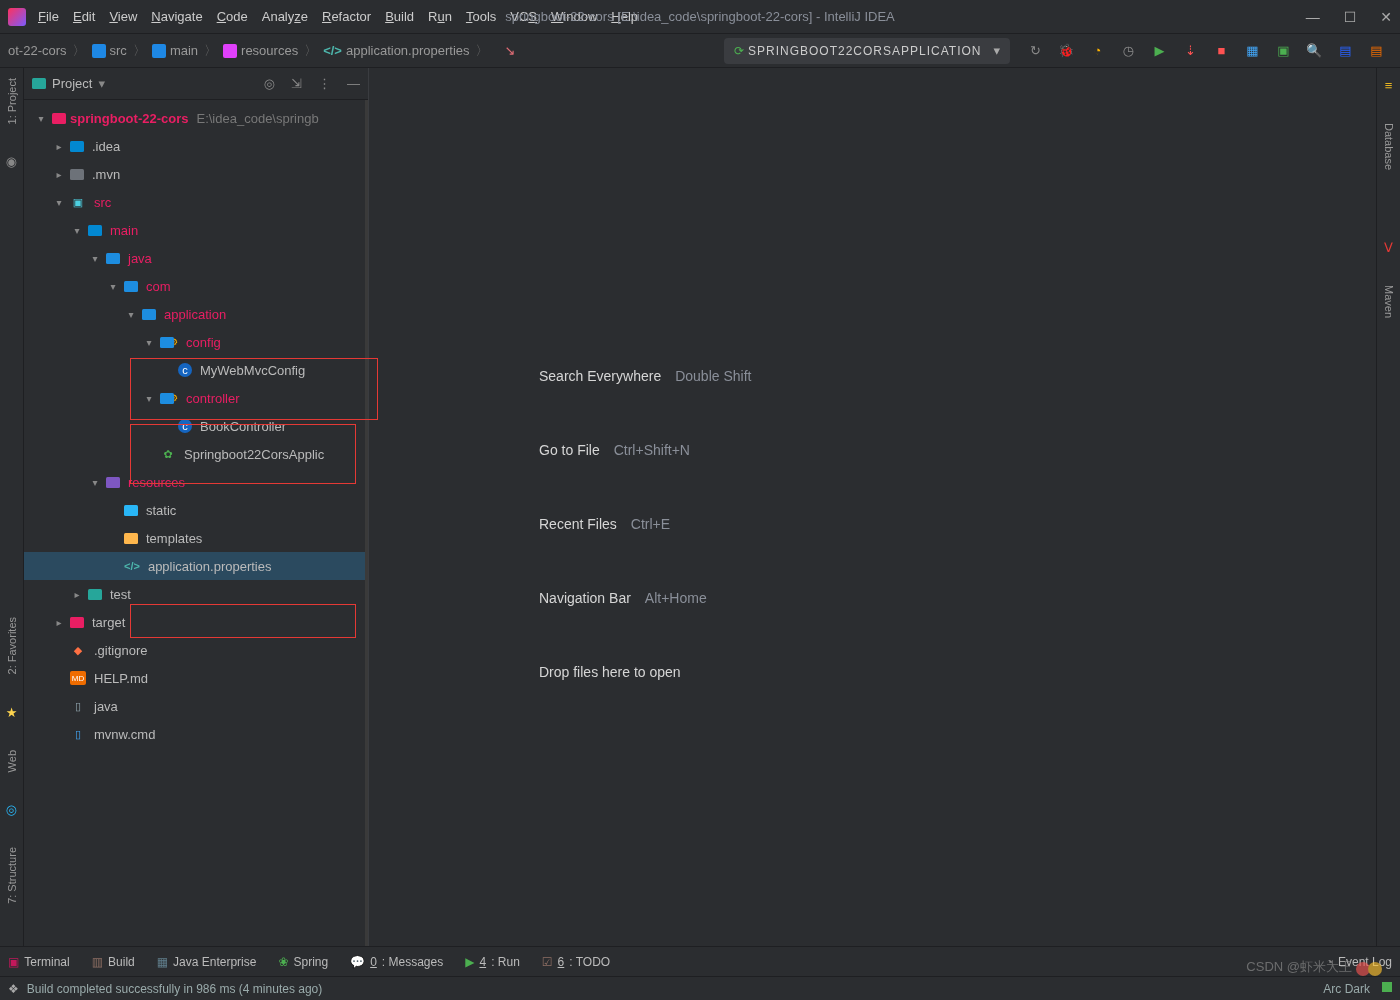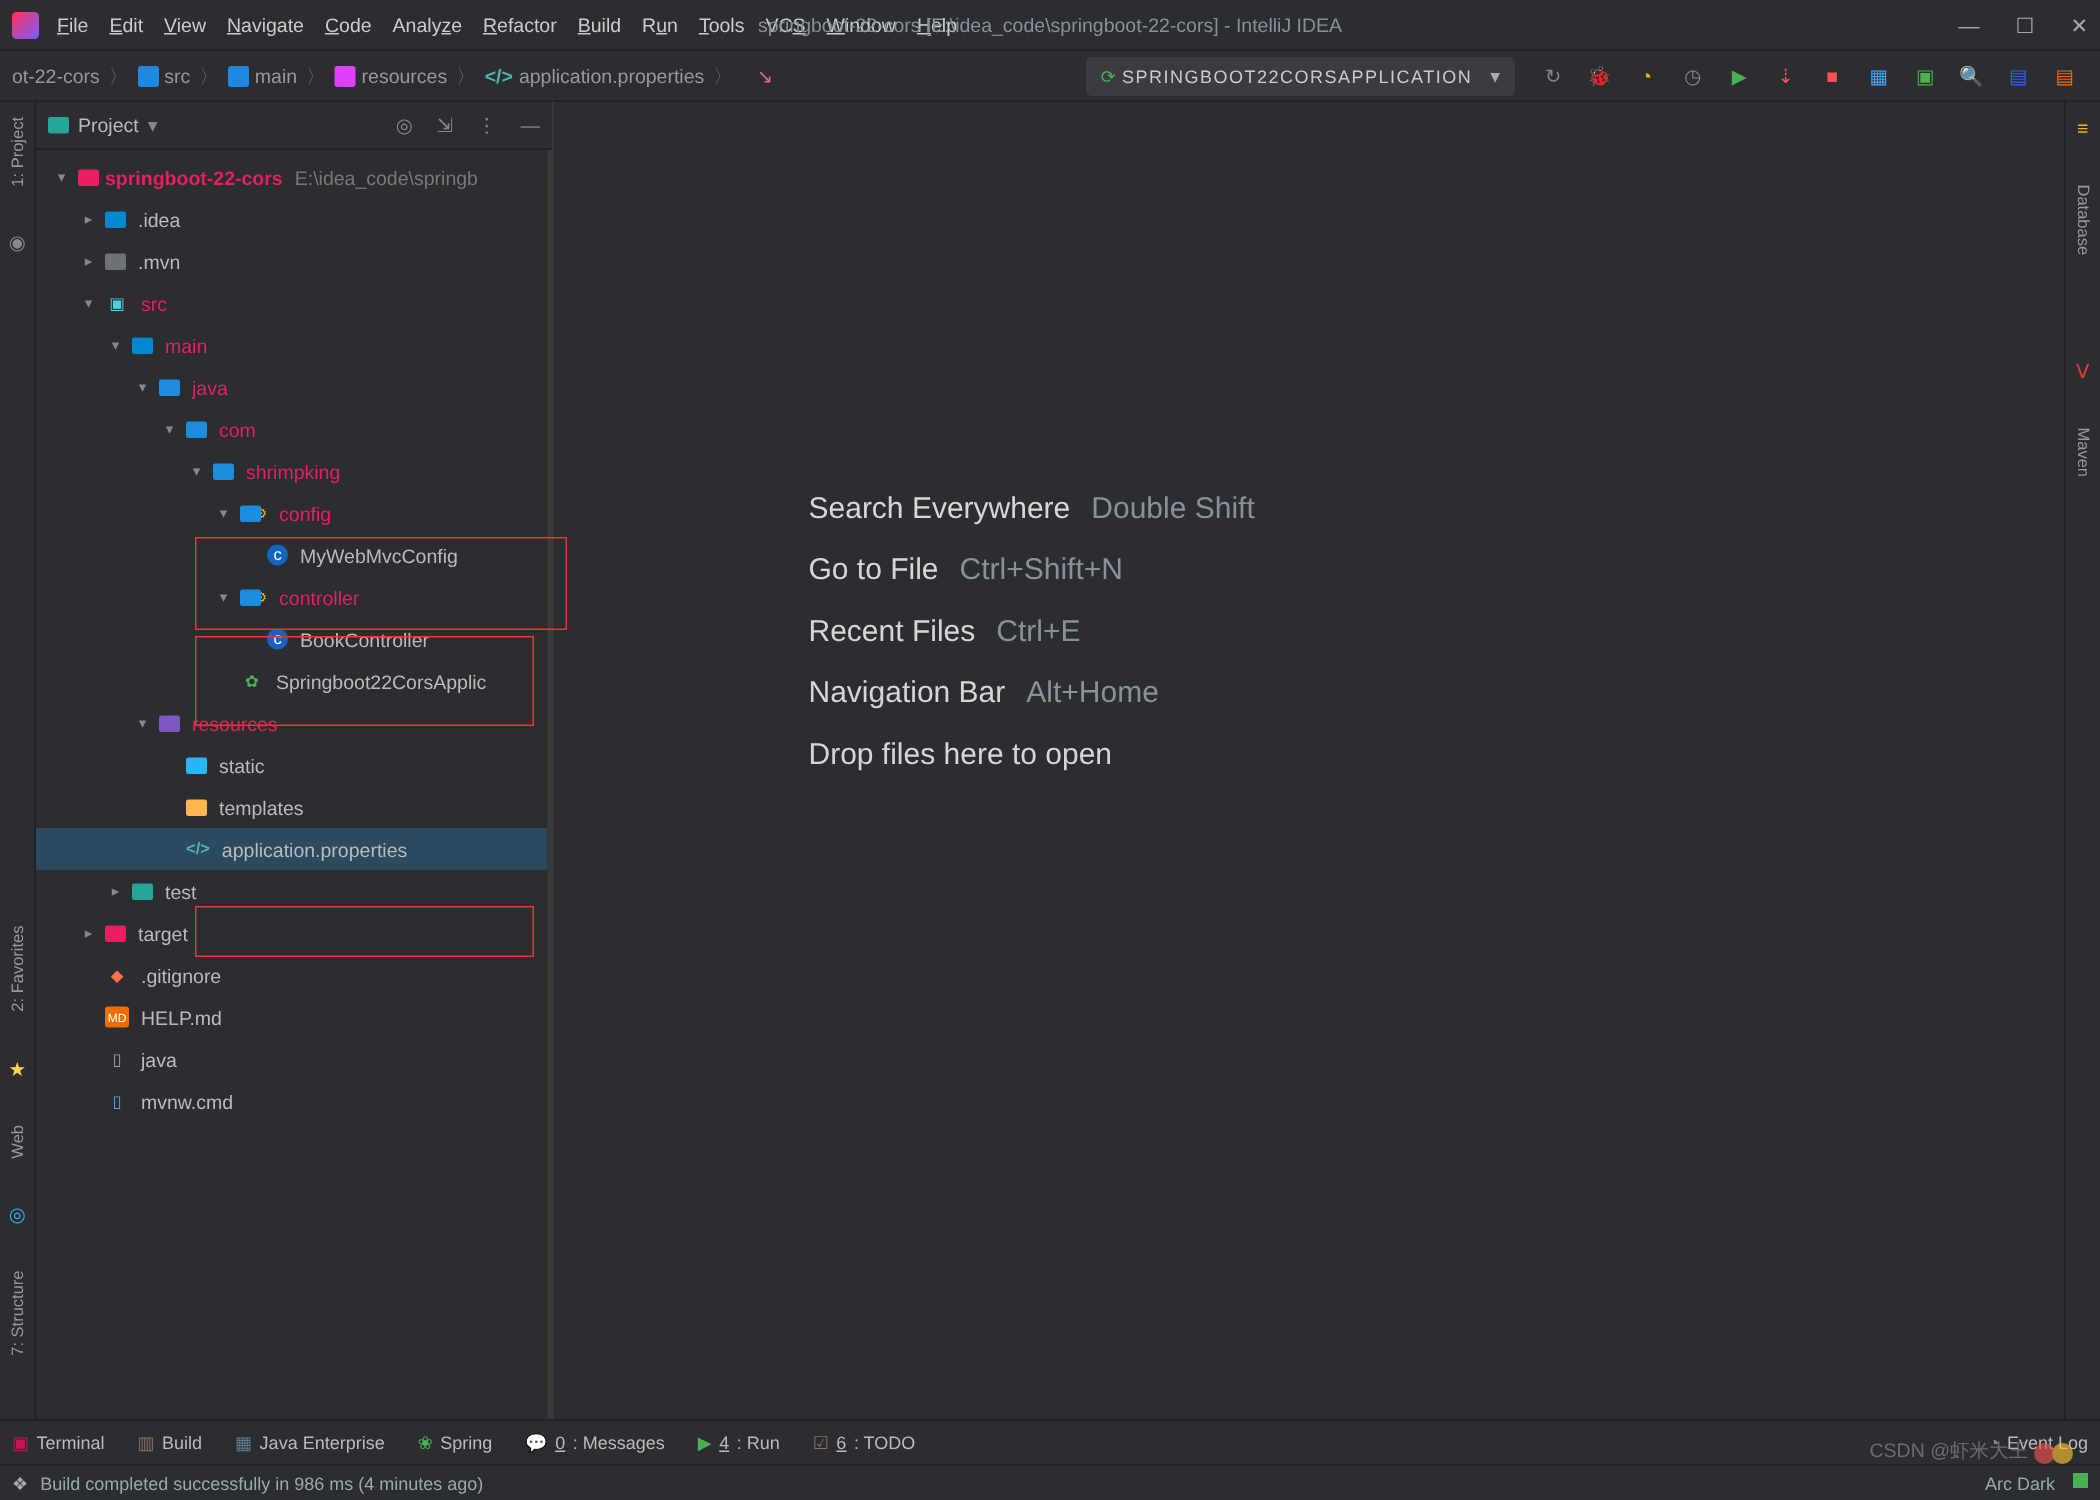--- a/index.html
+++ b/index.html
@@ -35,21 +35,21 @@
   .tree { flex:1; overflow:auto; padding:4px 0 4px 0; border-right:3px solid #3a3a3a;}
   .row { height:28px; display:flex; align-items:center; gap:4px; cursor:pointer; white-space:nowrap; padding-right:8px;}
   .row.sel { background:#2b4a5f; }
   .arrow { width:14px; text-align:center; color:#888; font-size:10px; }
   .fico { width:16px; height:14px; display:inline-flex; align-items:center; justify-content:center; font-size:11px; border-radius:2px;}
   .pink { color:#e91e63; }
   .txt-file { color:#bbbbbb; }
   .muted { color:#787878; }
   .hl-box { position:absolute; border:1px solid #e53935; pointer-events:none; }
   .editor { flex:1; background:#2b2d30; display:flex; flex-direction:column; align-items:flex-start; justify-content:flex-start; padding:260px 0 0 170px; }
-  .hint { display:flex; gap:14px; margin-bottom:18px; font-size:20px; }
+  .hint { display:flex; gap:14px; margin-bottom:18px; font-size:14px;margin-top:40px; }
   .hint-label { color:#d6d6d6; }
   .hint-key { color:#8a8f99; }
   .bottom-tools { height:30px; display:flex; align-items:center; gap:22px; padding:0 8px; border-top:1px solid #1e1f22; background:#2b2d30; }
   .bt-item { display:flex; align-items:center; gap:5px; color:#bbb; font-size:12px; cursor:pointer; }
   .bt-item u { text-decoration:underline; }
   .status { height:24px; display:flex; align-items:center; padding:0 8px; background:#2b2d30; border-top:1px solid #1e1f22; font-size:12px; color:#9aa; }
   .status-right { margin-left:auto; display:flex; align-items:flex-start; gap:12px; }
   .green-sq { width:10px; height:10px; background:#4caf50; }
   .i-dir { width:14px; height:11px; background:#1d8de0; border-radius:1.5px; position:relative; }
   .i-dir.pink-bg { background:#e91e63; }
@@ -185,21 +185,21 @@
           <span class="pink" style="margin-left:4px">java</span>
         </div>
         <div class="row" style="padding-left: 82px;">
           <span class="arrow">▾</span>
           <span class="i-dir" style="background:#1d8de0"></span>
           <span class="pink" style="margin-left:4px">com</span>
         </div>
         <div class="row" style="padding-left: 100px;">
           <span class="arrow">▾</span>
           <span class="i-dir" style="background:#1d8de0"></span>
-          <span class="pink" style="margin-left:4px">shrimpking</span>
+          <span class="pink" style="margin-left:4px">application</span>
         </div>
         <div class="row" style="padding-left: 118px;">
           <span class="arrow">▾</span>
           <span class="i-dir" style="background:#1d8de0"></span>
           <span style="color:#ffb300;margin-left:-8px;font-size:9px">⚙</span>
           <span class="pink" style="margin-left:4px">config</span>
         </div>
         <div class="row" style="padding-left: 136px;">
           <span class="arrow"></span>
           <span class="fico" style="background:#1565c0;color:#fff;border-radius:50%;width:14px;height:14px">c</span>

